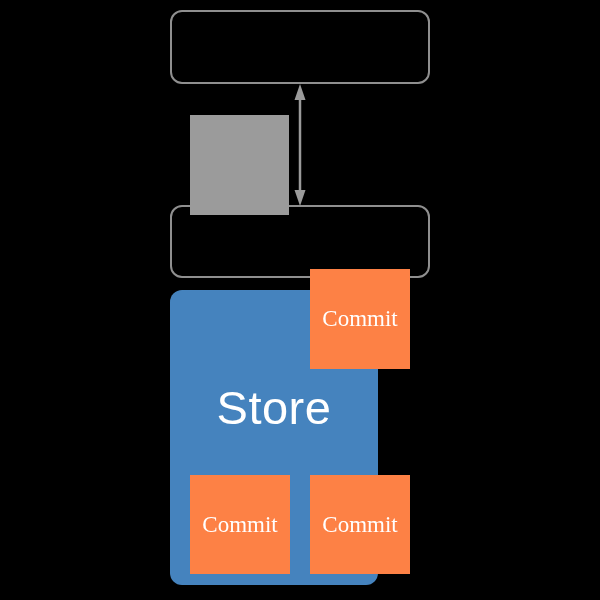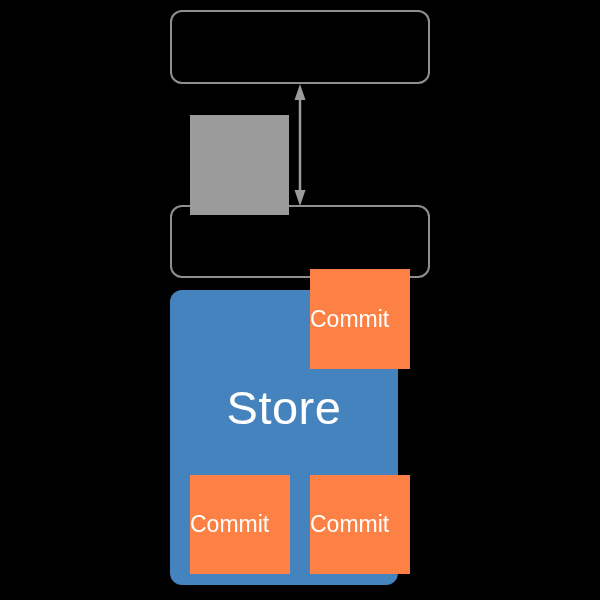--- a/index.html
+++ b/index.html
@@ -44,44 +44,44 @@
   }
   .store-box {
     position: absolute;
     left: 170px;
     top: 290px;
     width: 208px;
     height: 295px;
     background: #4583be;
     border-radius: 12px;
     z-index: 2;
-    padding-left: 20px;
   }
   .store-label {
     position: absolute;
     left: 0;
     top: 94px;
     width: 100%;
     text-align: center;
     color: #ffffff;
     font-size: 47px;
     line-height: 1;
     letter-spacing: 0.5px;
   }
   .commit-box {
     position: absolute;
     width: 100px;
     height: 100px;
     background: #fd8145;
     display: flex;
     align-items: center;
-    justify-content: flex-start;
+    justify-content: center;
     color: #ffffff;
     font-size: 23px;
     z-index: 4;
+    font-family: Liberation Serif, serif;
   }
   .commit-box.top-right    { left: 310px; top: 269px; }
   .commit-box.bottom-left  { left: 190px; top: 475px; height: 99px; }
   .commit-box.bottom-right { left: 310px; top: 475px; height: 99px; }
 </style>
 </head>
 <body>
 
 <div class="canvas">
 

